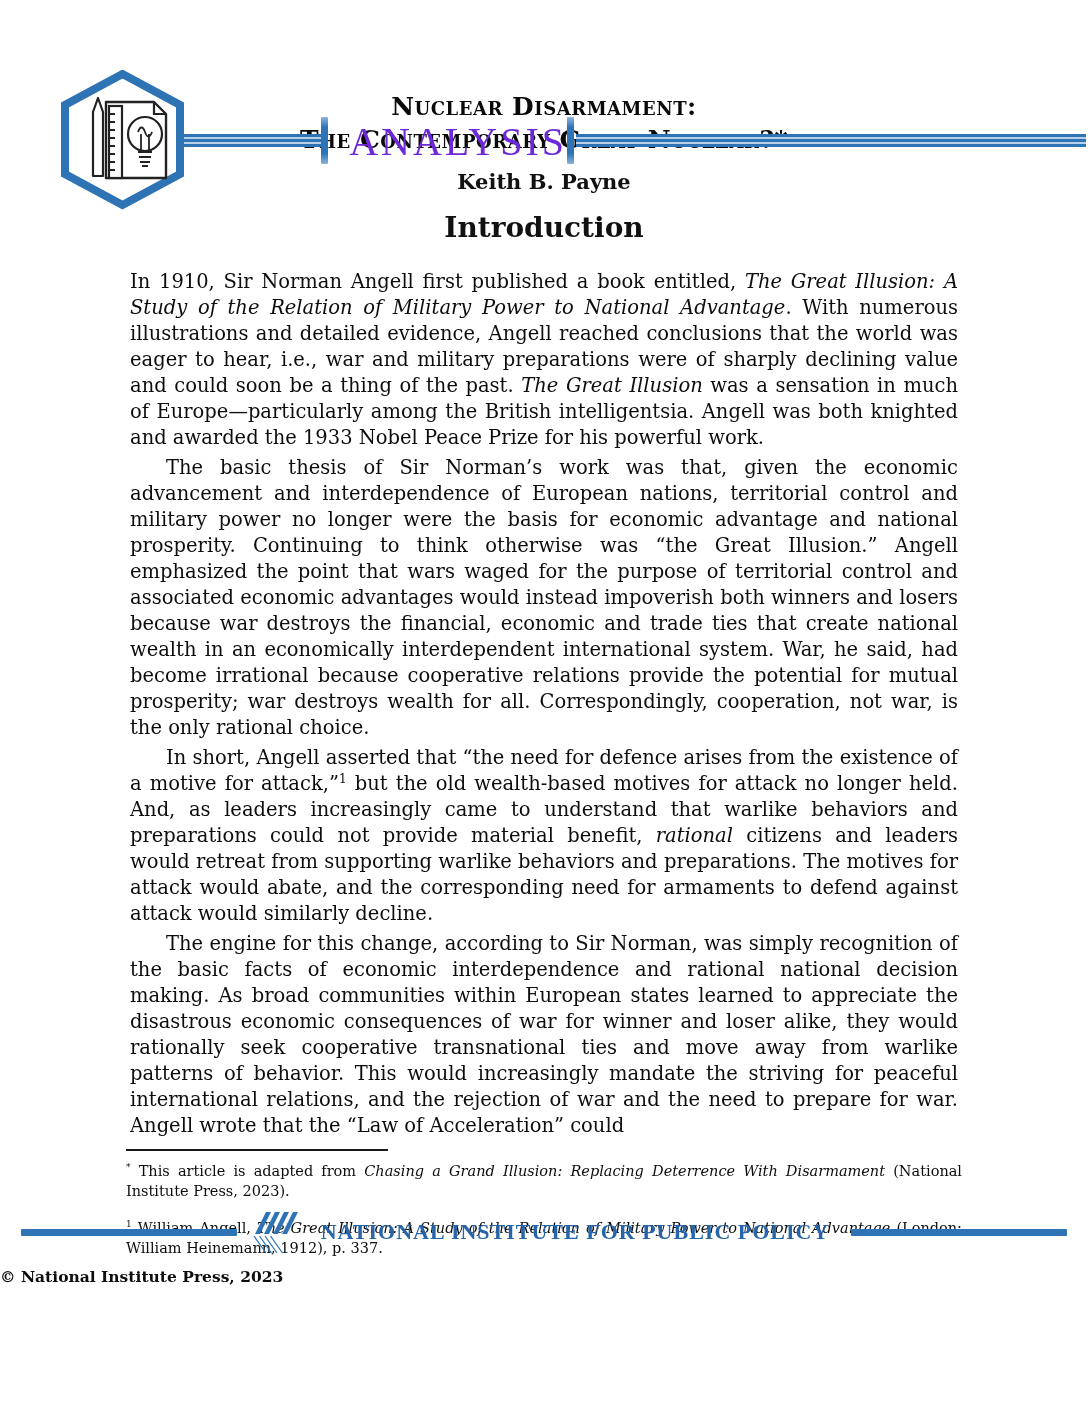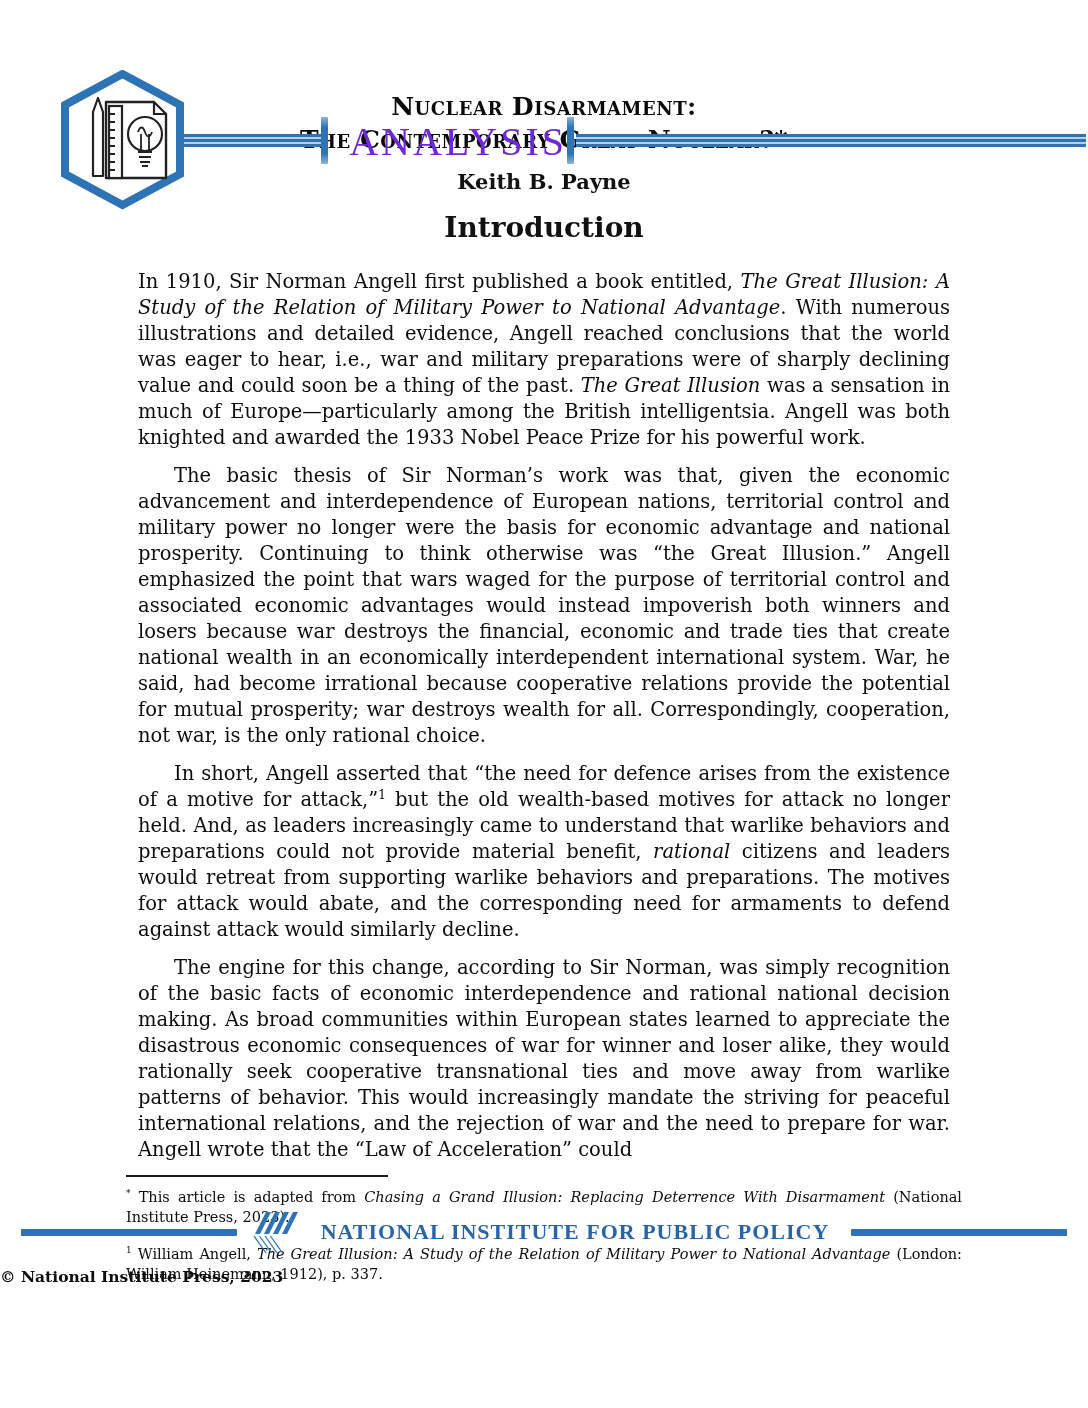--- a/index.html
+++ b/index.html
@@ -42,21 +42,21 @@
     font-weight:bold;font-variant:small-caps;
     font-size:25px;line-height:33px;letter-spacing:0.5px;color:#0a0a0a;
     margin:0;
   }
   .author{font-weight:bold;font-size:21px;line-height:26px;margin-top:13px;}
   .section-hd{font-weight:bold;font-size:28px;line-height:32px;margin-top:17px;}
 
   
   .article-body{margin:25px 126px 0 126px;width:836px;}
   .bpar{
-    margin:12px;text-align:justify;
+    margin:4px;text-align:justify;
     font-size:19.5px;line-height:26px;color:#0d0d0d;
   }
   .bpar.ind{text-indent:36px;}
   .it{font-style:italic;}
   sup{font-size:0.62em;line-height:0;vertical-align:super;}
 
   
   .fnsec{margin:10px 126px 0 126px;width:836px;}
   .fn-rule{width:262px;border:none;border-top:2.5px solid #1a1a1a;margin:0 0 10px 0;}
   .fnote{

